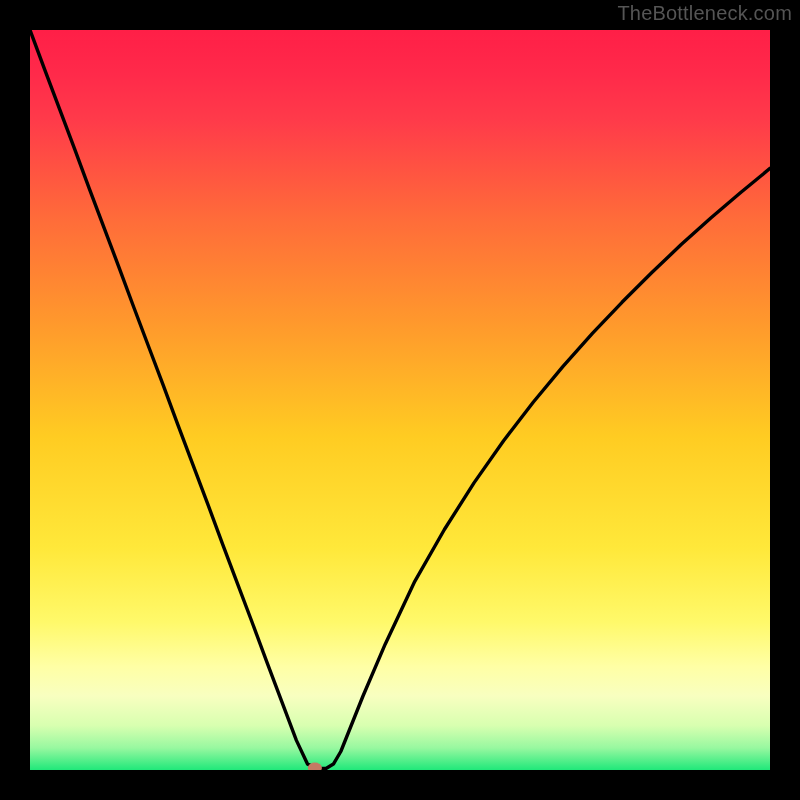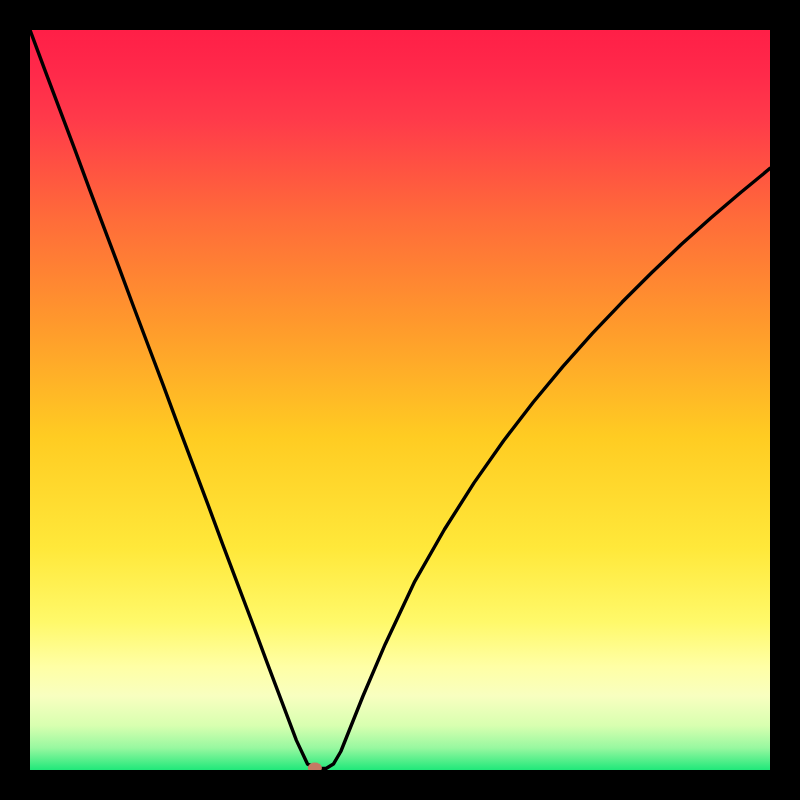--- a/index.html
+++ b/index.html
@@ -36,20 +36,21 @@
   svg {
     display: block;
     width: 100%;
     height: 100%;
   }
 </style>
 </head>
 <body>
 
 <div class="outer">
+  <div class="watermark">TheBottleneck.com</div>
   <div class="plot">
     <svg viewBox="0 0 740 740" preserveAspectRatio="none">
       <defs>
         <linearGradient id="bg-grad" x1="0" y1="0" x2="0" y2="1">
             <stop offset="0.00%" stop-color="#ff1f47"></stop>
             <stop offset="6.00%" stop-color="#ff2a4a"></stop>
             <stop offset="12.00%" stop-color="#ff3a4a"></stop>
             <stop offset="25.00%" stop-color="#ff6a3a"></stop>
             <stop offset="40.00%" stop-color="#ff9a2c"></stop>
             <stop offset="55.00%" stop-color="#ffcc22"></stop>

